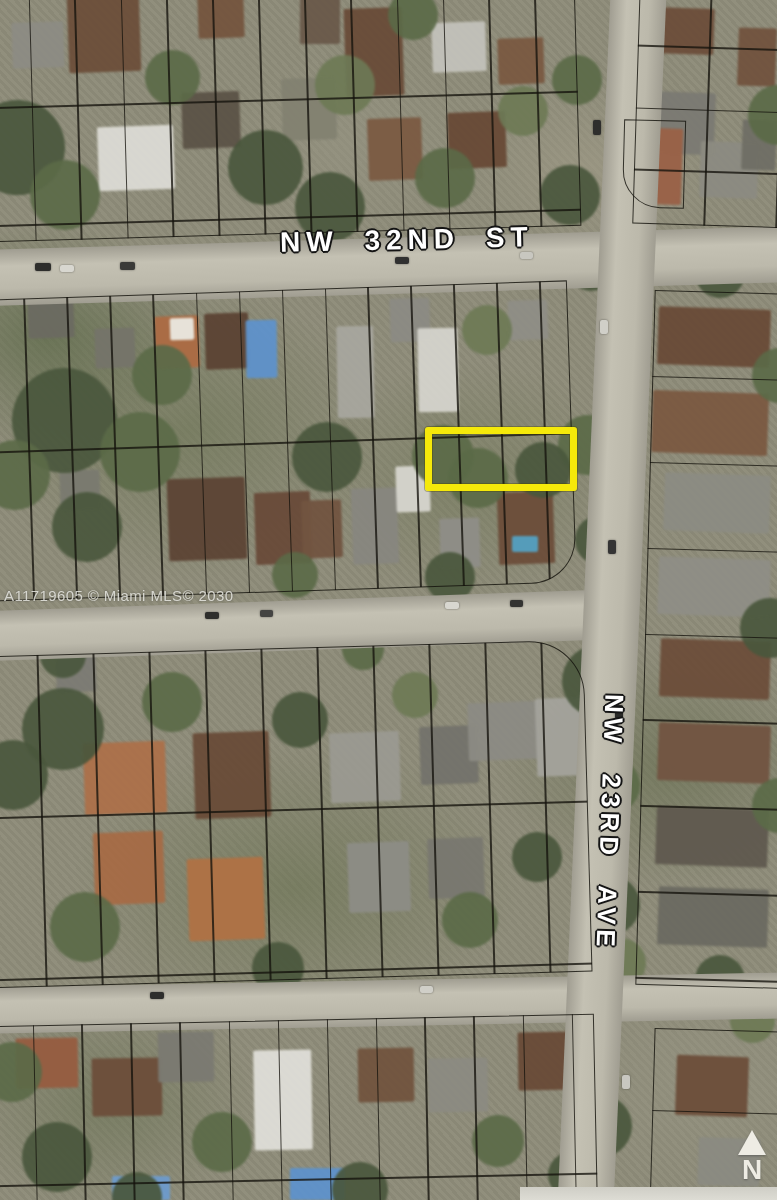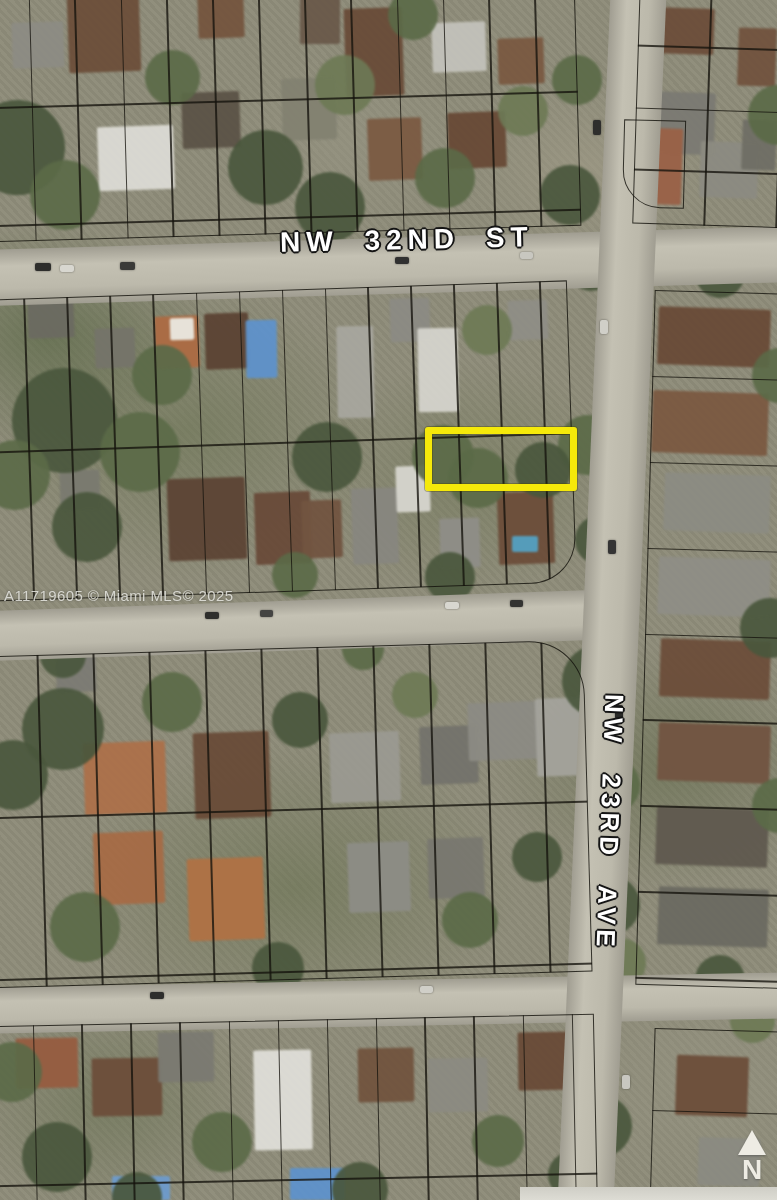--- a/index.html
+++ b/index.html
@@ -222,21 +222,21 @@
       <div class="block" style="left: -14px; top: 648px; width: 602px; height: 332px; transform: rotate(-1.6deg); background-image: repeating-linear-gradient(90deg, transparent 0px, transparent 54.5px, rgba(20, 18, 12, 0.78) 54.5px, rgba(20, 18, 12, 0.78) 56px), repeating-linear-gradient(transparent 0px, transparent 160.5px, rgba(20, 18, 12, 0.78) 160.5px, rgba(20, 18, 12, 0.78) 162px); border-top-right-radius: 55px;"></div>
       <div class="block" style="left: -14px; top: 1020px; width: 610px; height: 200px; transform: rotate(-1.2deg); background-image: repeating-linear-gradient(90deg, transparent 0px, transparent 47.5px, rgba(20, 18, 12, 0.78) 47.5px, rgba(20, 18, 12, 0.78) 49px), repeating-linear-gradient(transparent 0px, transparent 158.5px, rgba(20, 18, 12, 0.78) 158.5px, rgba(20, 18, 12, 0.78) 160px);"></div>
       <div class="block" style="left: 652px; top: 1030px; width: 142px; height: 185px; transform: rotate(1.6deg); background-image: repeating-linear-gradient(transparent 0px, transparent 80.5px, rgba(20, 18, 12, 0.78) 80.5px, rgba(20, 18, 12, 0.78) 82px);"></div>
     </div>
 
   <div id="highlight-rect" style="left: 425px; top: 427px; width: 152px; height: 64px; border: 7px solid rgb(245, 233, 10);"></div>
 
   <div id="street-label-h" class="street-label">NW 32ND ST</div>
   <div id="street-label-v" class="street-label">NW 23RD AVE</div>
 
-  <div id="watermark">A11719605 © Miami MLS© 2025</div>
+  <div id="watermark">A11719605 © Miami MLS© 2030</div>
 
   <div id="north-arrow">
     <div class="tri"></div>
     <div class="n">N</div>
   </div>
 
   <div id="bottom-strip"></div>
 </div>
 
 </body></html>

